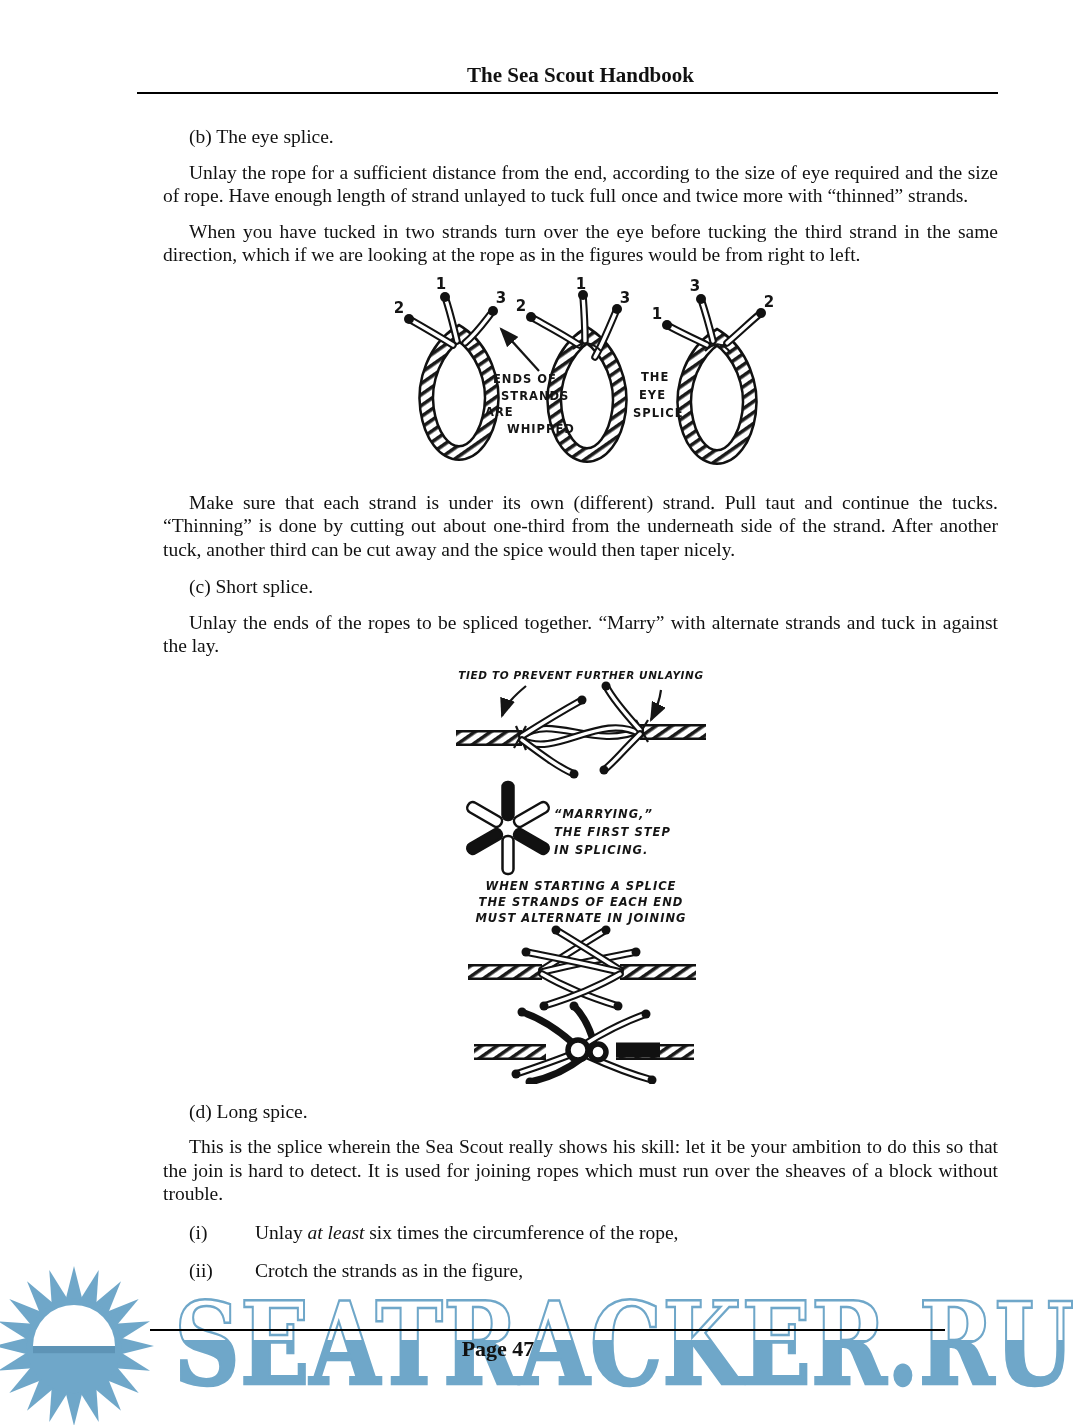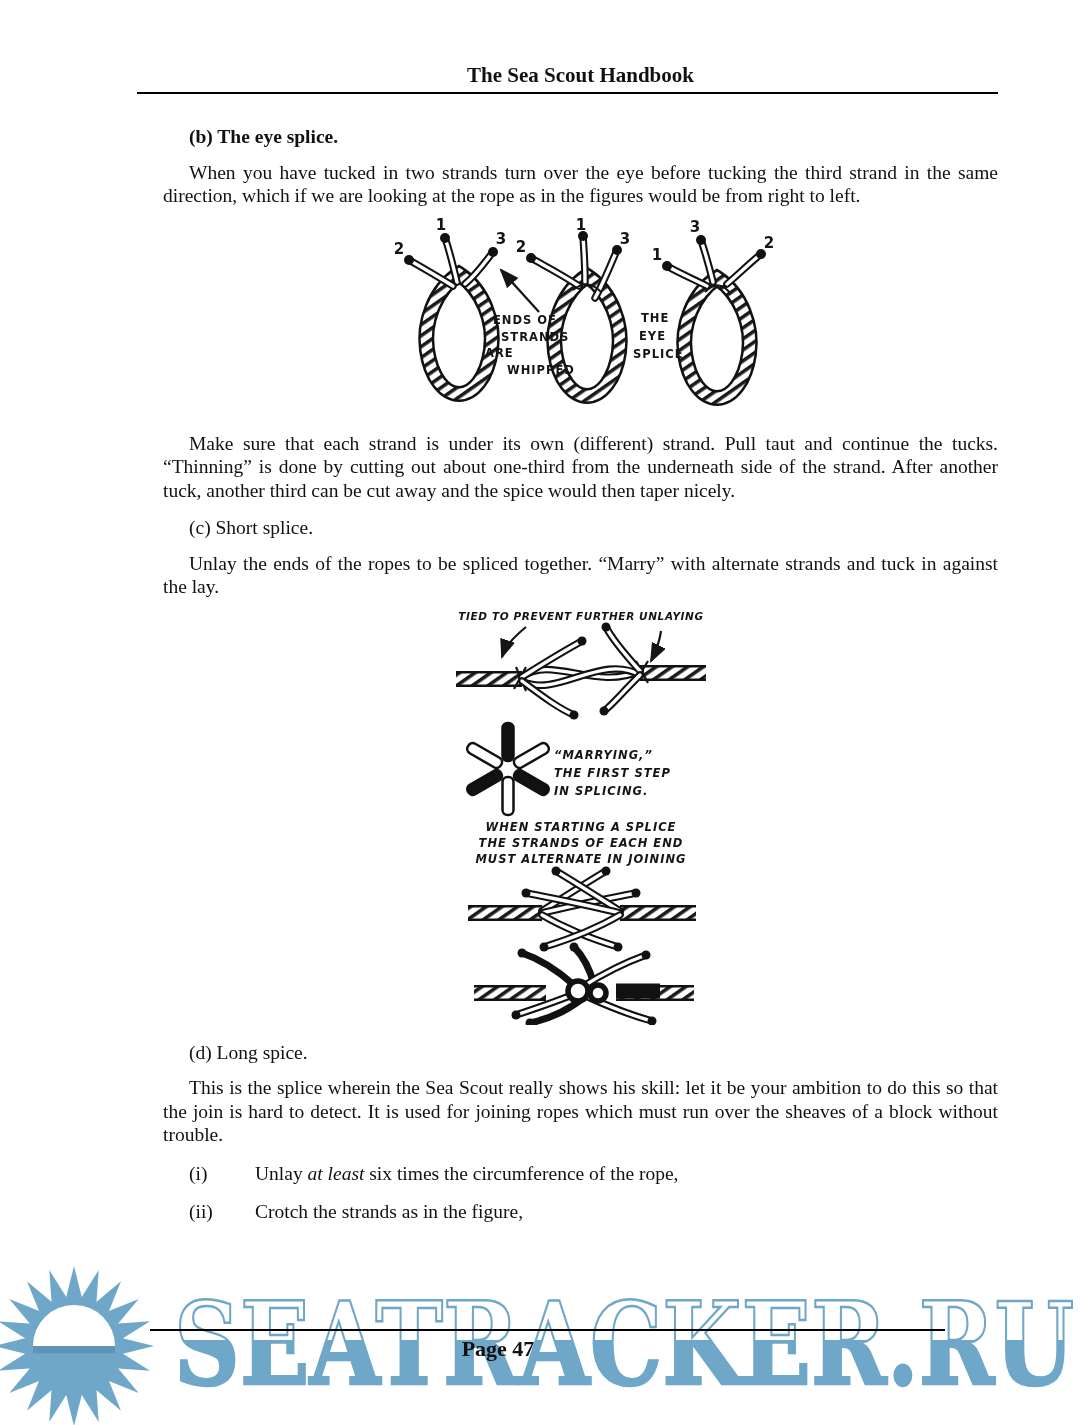--- a/index.html
+++ b/index.html
@@ -16,21 +16,21 @@
     text-align:center;font-weight:bold;font-size:21px;line-height:26px;
   }
   .header-rule{
     border:0;border-top:2px solid #000;margin:4px 0 0 -26px;height:0;
   }
   p{
     font-size:19.5px;line-height:23.5px;text-align:justify;
     margin:12px 0 0 0;text-indent:26px;
   }
   p.heading{text-align:left;}
-  .sec-b-heading{margin-top:31px;font-weight:bold;}
+  .sec-b-heading{margin-top:31px;}
   .figure{text-align:center;}
   .fig1{margin:10px 0 6px 14px;}
   .fig2{margin:8px 0 8px 0;font-style:italic;}
   .hand{font-family:"DejaVu Sans",sans-serif;font-weight:bold;fill:#151515;}
   .num{font-family:"DejaVu Sans",sans-serif;font-weight:bold;font-size:15px;fill:#151515;text-anchor:middle;}
   .cap11{font-size:11.5px;letter-spacing:1px;}
   .cap10{font-size:10.5px;letter-spacing:.6px;}
   .ropeedge{fill:none;stroke:#111;stroke-width:16;stroke-linecap:butt;}
   .ropecore{fill:none;stroke:url(#hatch);stroke-width:11;stroke-linecap:butt;}
   .strand{fill:none;stroke:#111;stroke-width:7.5;stroke-linecap:round;}
@@ -104,20 +104,21 @@
     <path d="M 40 80 A 40 40 0 0 1 120 80 Z" fill="#ffffff"></path>
   </svg>
 </div>
 
 <div class="content">
 
   <div class="header-title">The Sea Scout Handbook</div>
   <div class="header-rule"></div>
 
   <p class="heading sec-b-heading">(b) The eye splice.</p>
+  <p>Unlay the rope for a sufficient distance from the end, according to the size of eye required and the size of rope. Have enough length of strand unlayed to tuck full once and twice more with “thinned” strands.</p>
   <p>When you have tucked in two strands turn over the eye before tucking the third strand in the same direction, which if we are looking at the rope as in the figures would be from right to left.</p>
 
   <div class="figure fig1">
     <svg width="385" height="198" viewBox="0 0 385 198">
       <defs>
         <pattern id="hatch" patternUnits="userSpaceOnUse" width="9" height="9" patternTransform="rotate(55)">
           <rect width="9" height="9" fill="#ffffff"></rect>
           <rect width="3.6" height="9" fill="#1a1a1a"></rect>
         </pattern>
         <marker id="ah" markerWidth="9" markerHeight="7" refX="8" refY="3.5" orient="auto">

